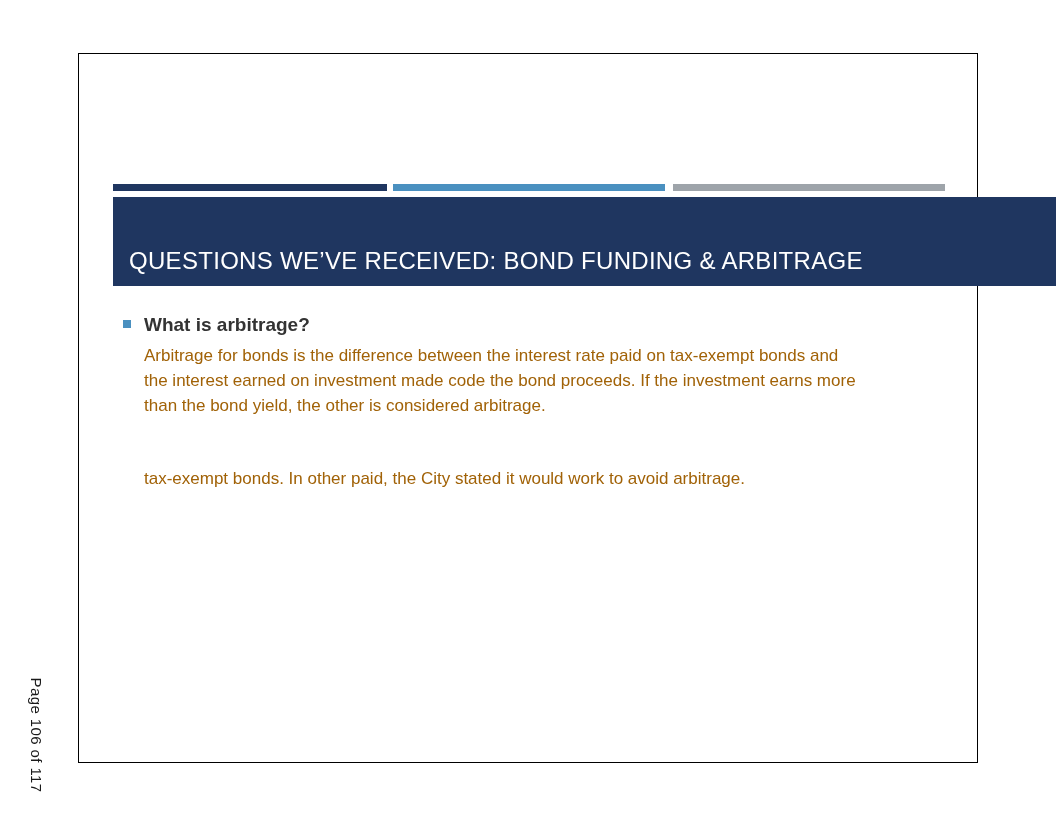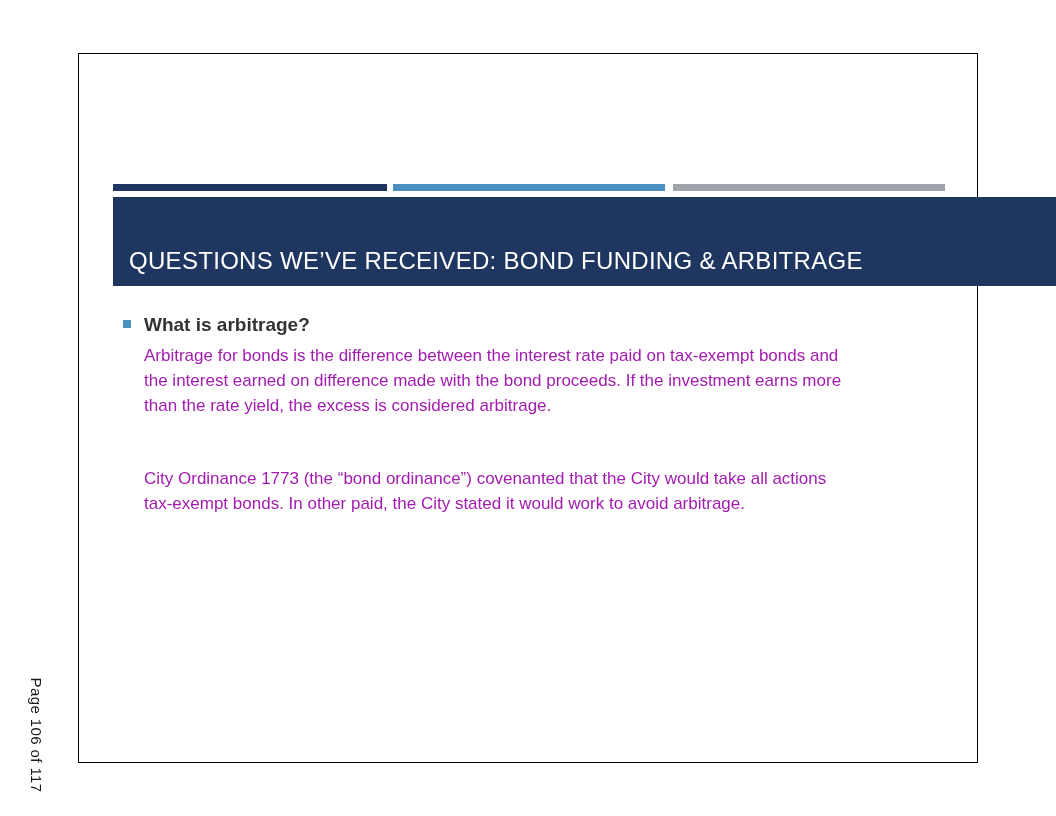--- a/index.html
+++ b/index.html
@@ -87,21 +87,21 @@
     line-height: 26px;
     font-weight: bold;
     color: #333333;
   }
   .body-para {
     position: absolute;
     left: 65px;
     width: 800px;
     font-size: 17px;
     line-height: 25px;
-    color: #a21caf;
+    color: #a16207;
   }
   .para-1 { top: 289px; }
   .para-2 { top: 412px; }
   .body-line { white-space: nowrap; }
 </style>
 </head>
 <body>
 
 <div class="canvas">
 
@@ -119,23 +119,22 @@
       <div class="title-text">QUESTIONS WE’VE RECEIVED: BOND FUNDING &amp; ARBITRAGE</div>
     </div>
 
     <div class="heading-row">
       <div class="bullet-square"></div>
       <div class="heading-text">What is arbitrage?</div>
     </div>
 
     <div class="body-para para-1">
       <div class="body-line">Arbitrage for bonds is the difference between the interest rate paid on tax-exempt bonds and</div>
-      <div class="body-line">the interest earned on difference made with the bond proceeds. If the investment earns more</div>
-      <div class="body-line">than the rate yield, the excess is considered arbitrage.</div>
+      <div class="body-line">the interest earned on investment made code the bond proceeds. If the investment earns more</div>
+      <div class="body-line">than the bond yield, the other is considered arbitrage.</div>
     </div>
 
     <div class="body-para para-2">
-      <div class="body-line">City Ordinance 1773 (the “bond ordinance”) covenanted that the City would take all actions</div>
       <div class="body-line">tax-exempt bonds. In other paid, the City stated it would work to avoid arbitrage.</div>
     </div>
 
   </div>
 </div>
 
 </body></html>

